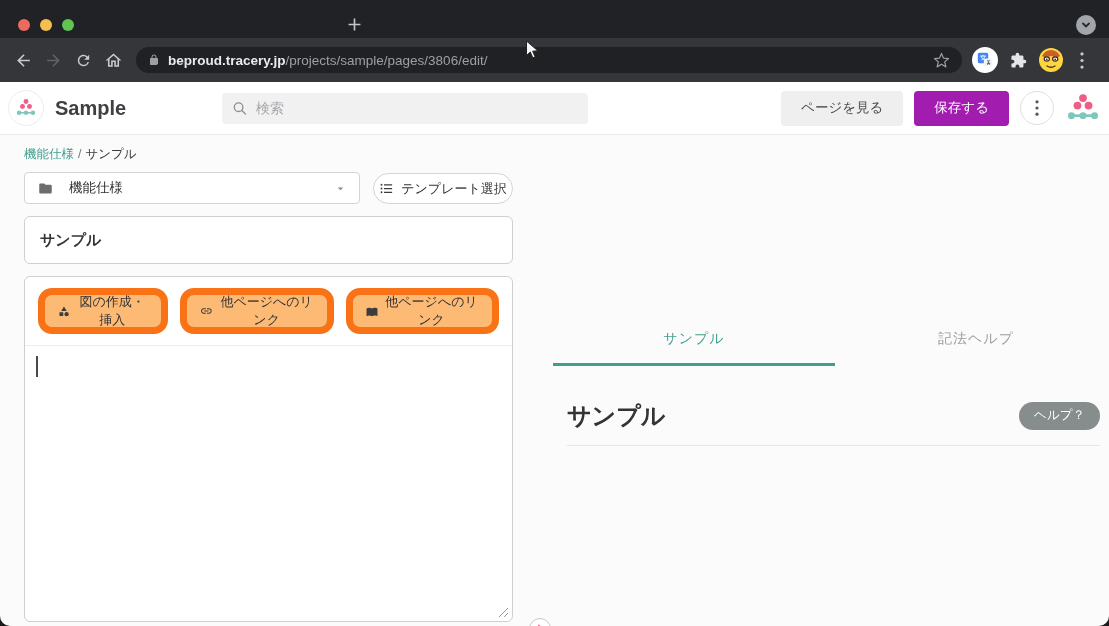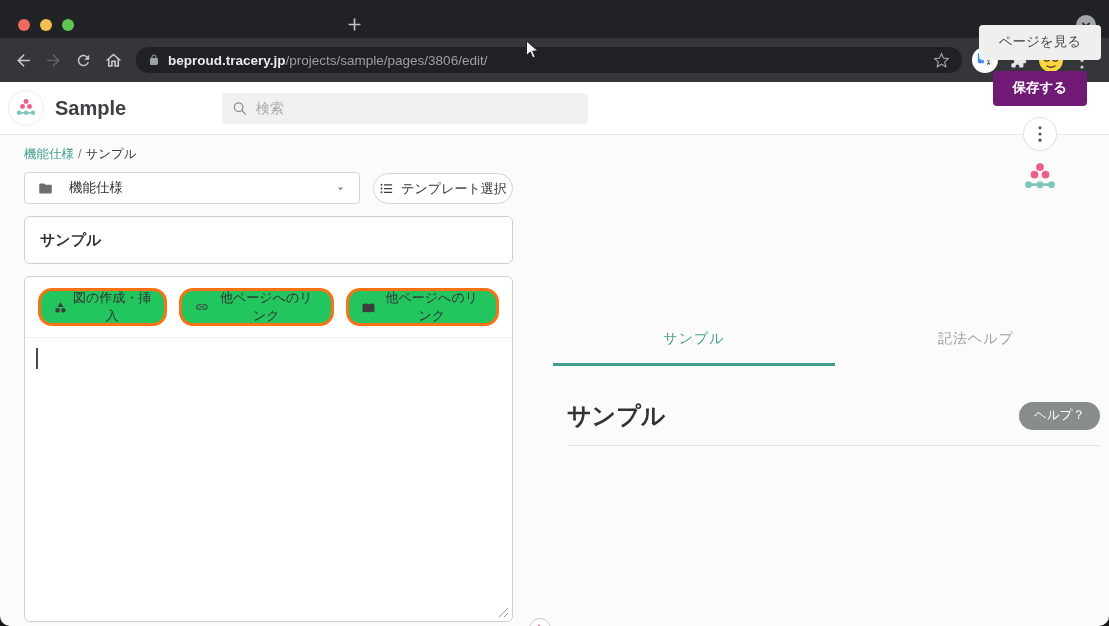--- a/index.html
+++ b/index.html
@@ -38,21 +38,21 @@
   .app-header { position:absolute; left:0; top:82px; width:100%; height:53px; background:#ffffff;
     border-bottom:1px solid #e8e8e8; display:flex; align-items:center; padding:0 8px; }
   .app-logo-circle { width:36px; height:36px; border-radius:50%; border:1px solid #ececec; background:#fff;
     display:flex; align-items:center; justify-content:center; flex:0 0 36px; }
   .project-title { margin-left:11px; font-size:20px; font-weight:bold; color:#3f4044; }
   .search-box { margin-left:96px; width:366px; height:31px; background:#f1f1f1; border-radius:4px;
     display:flex; align-items:center; padding:0 10px; }
   .search-box input { border:none; outline:none; background:transparent; font-size:14px; color:#333;
     margin-left:8px; width:100%; font-family:inherit; }
   .search-box input::placeholder { color:#a5a8ab; }
-  .header-actions { margin-left:auto; display:flex; align-items:center; gap:11px;flex-direction:column; }
+  .header-actions { margin-left:auto; display:flex; align-items:center; gap:11px; }
   .btn-gray { height:35px; padding:0 20px; background:#efefef; border:none; border-radius:4px;
     font-size:13.5px; color:#4a4c4e; font-family:inherit; }
   .btn-pink { height:35px; padding:0 20px; border:none; border-radius:4px; font-size:13.5px;
     color:#fff; font-family:inherit; }
   .kebab-circle { width:34px; height:34px; border-radius:50%; border:1px solid #e0e0e0; background:#fff;
     display:flex; align-items:center; justify-content:center; }
   .header-logo { width:36px; height:30px; display:flex; align-items:center; justify-content:center; }
 
   
   .main { position:absolute; left:8px; top:135px; width:100%; height:491px; display:flex;align-items:center; }
@@ -72,21 +72,21 @@
     display:flex; align-items:center; padding:0 12px; }
   .folder-select .fs-label { margin-left:15px; font-size:13.5px; color:#333; flex:1; }
   .template-button { flex:1; height:31px; margin-top:1px; background:#fff; border:1px solid #d4d4d4; border-radius:16px;
     display:flex; align-items:center; justify-content:center; gap:7px; font-size:13px; color:#333; font-family:inherit; }
   .page-title-box { margin-top:12px; width:489px; height:48px; background:#fff; border:1px solid #cfcfcf; border-radius:6px;
     display:flex; align-items:center; padding:0 15px; }
   .page-title-box input { border:none; outline:none; width:100%; font-size:15px; font-weight:bold; color:#333; font-family:inherit; background:transparent; }
   .editor-box { margin-top:12px; width:489px; height:346px; background:#fff; border:1px solid #cfcfcf; border-radius:6px;
     display:flex; flex-direction:column; overflow:hidden; }
   .editor-toolbar { padding:11px 13px; display:flex; gap:12px; border-bottom:1px solid #ededed; }
-  .tool-pill { height:28px; padding:16px 13px; background:#22c55e; border:3px solid #f97316; border-radius:14px;
+  .tool-pill { height:28px; padding:16px 13px; background:#fdba74; border:7px solid #f97316; border-radius:14px;
     display:flex; align-items:center; gap:6px; font-size:13px; color:#333; font-family:inherit; }
   .editor-body { position:relative; flex:1; }
   .editor-body textarea { position:absolute; inset:0; width:100%; height:100%; border:none; outline:none; resize:none;
     background:transparent; font-family:inherit; }
   .text-cursor { position:absolute; left:11px; top:10px; width:2px; height:21px; background:#4a4a4a; }
   .resize-handle { position:absolute; right:3px; bottom:3px; width:11px; height:11px; }
 
   
   .preview-tabs { display:flex; height:50px; }
   .preview-tab { width:50%; display:flex; align-items:center; justify-content:center; font-size:14px;
@@ -208,21 +208,21 @@
     <span class="project-title">Sample</span>
     <div class="search-box">
       <svg width="17" height="17" viewBox="0 0 24 24">
           <circle cx="10" cy="10" r="6.5" fill="none" stroke="#8b8e91" stroke-width="2"></circle>
           <path d="M15 15l5.5 5.5" stroke="#8b8e91" stroke-width="2" stroke-linecap="round"></path>
         </svg>
       <input type="text" placeholder="検索" style="">
     </div>
     <div class="header-actions">
       <button class="btn-gray">ページを見る</button>
-      <button class="btn-pink" style="background: #701a75; font-weight: bold;">保存する</button>
+      <button class="btn-pink" style="background: #a21caf;">保存する</button>
       <span class="kebab-circle">
         <svg width="4" height="16" viewBox="0 0 4 18">
             <circle cx="2" cy="2" r="1.8" fill="#555"></circle>
             <circle cx="2" cy="9" r="1.8" fill="#555"></circle>
             <circle cx="2" cy="16" r="1.8" fill="#555"></circle>
           </svg>
       </span>
       <span class="header-logo">
         <svg width="36" height="30" viewBox="0 0 24 20">
           <circle cx="12" cy="3.4" r="2.6" fill="#ed5f87"></circle>

